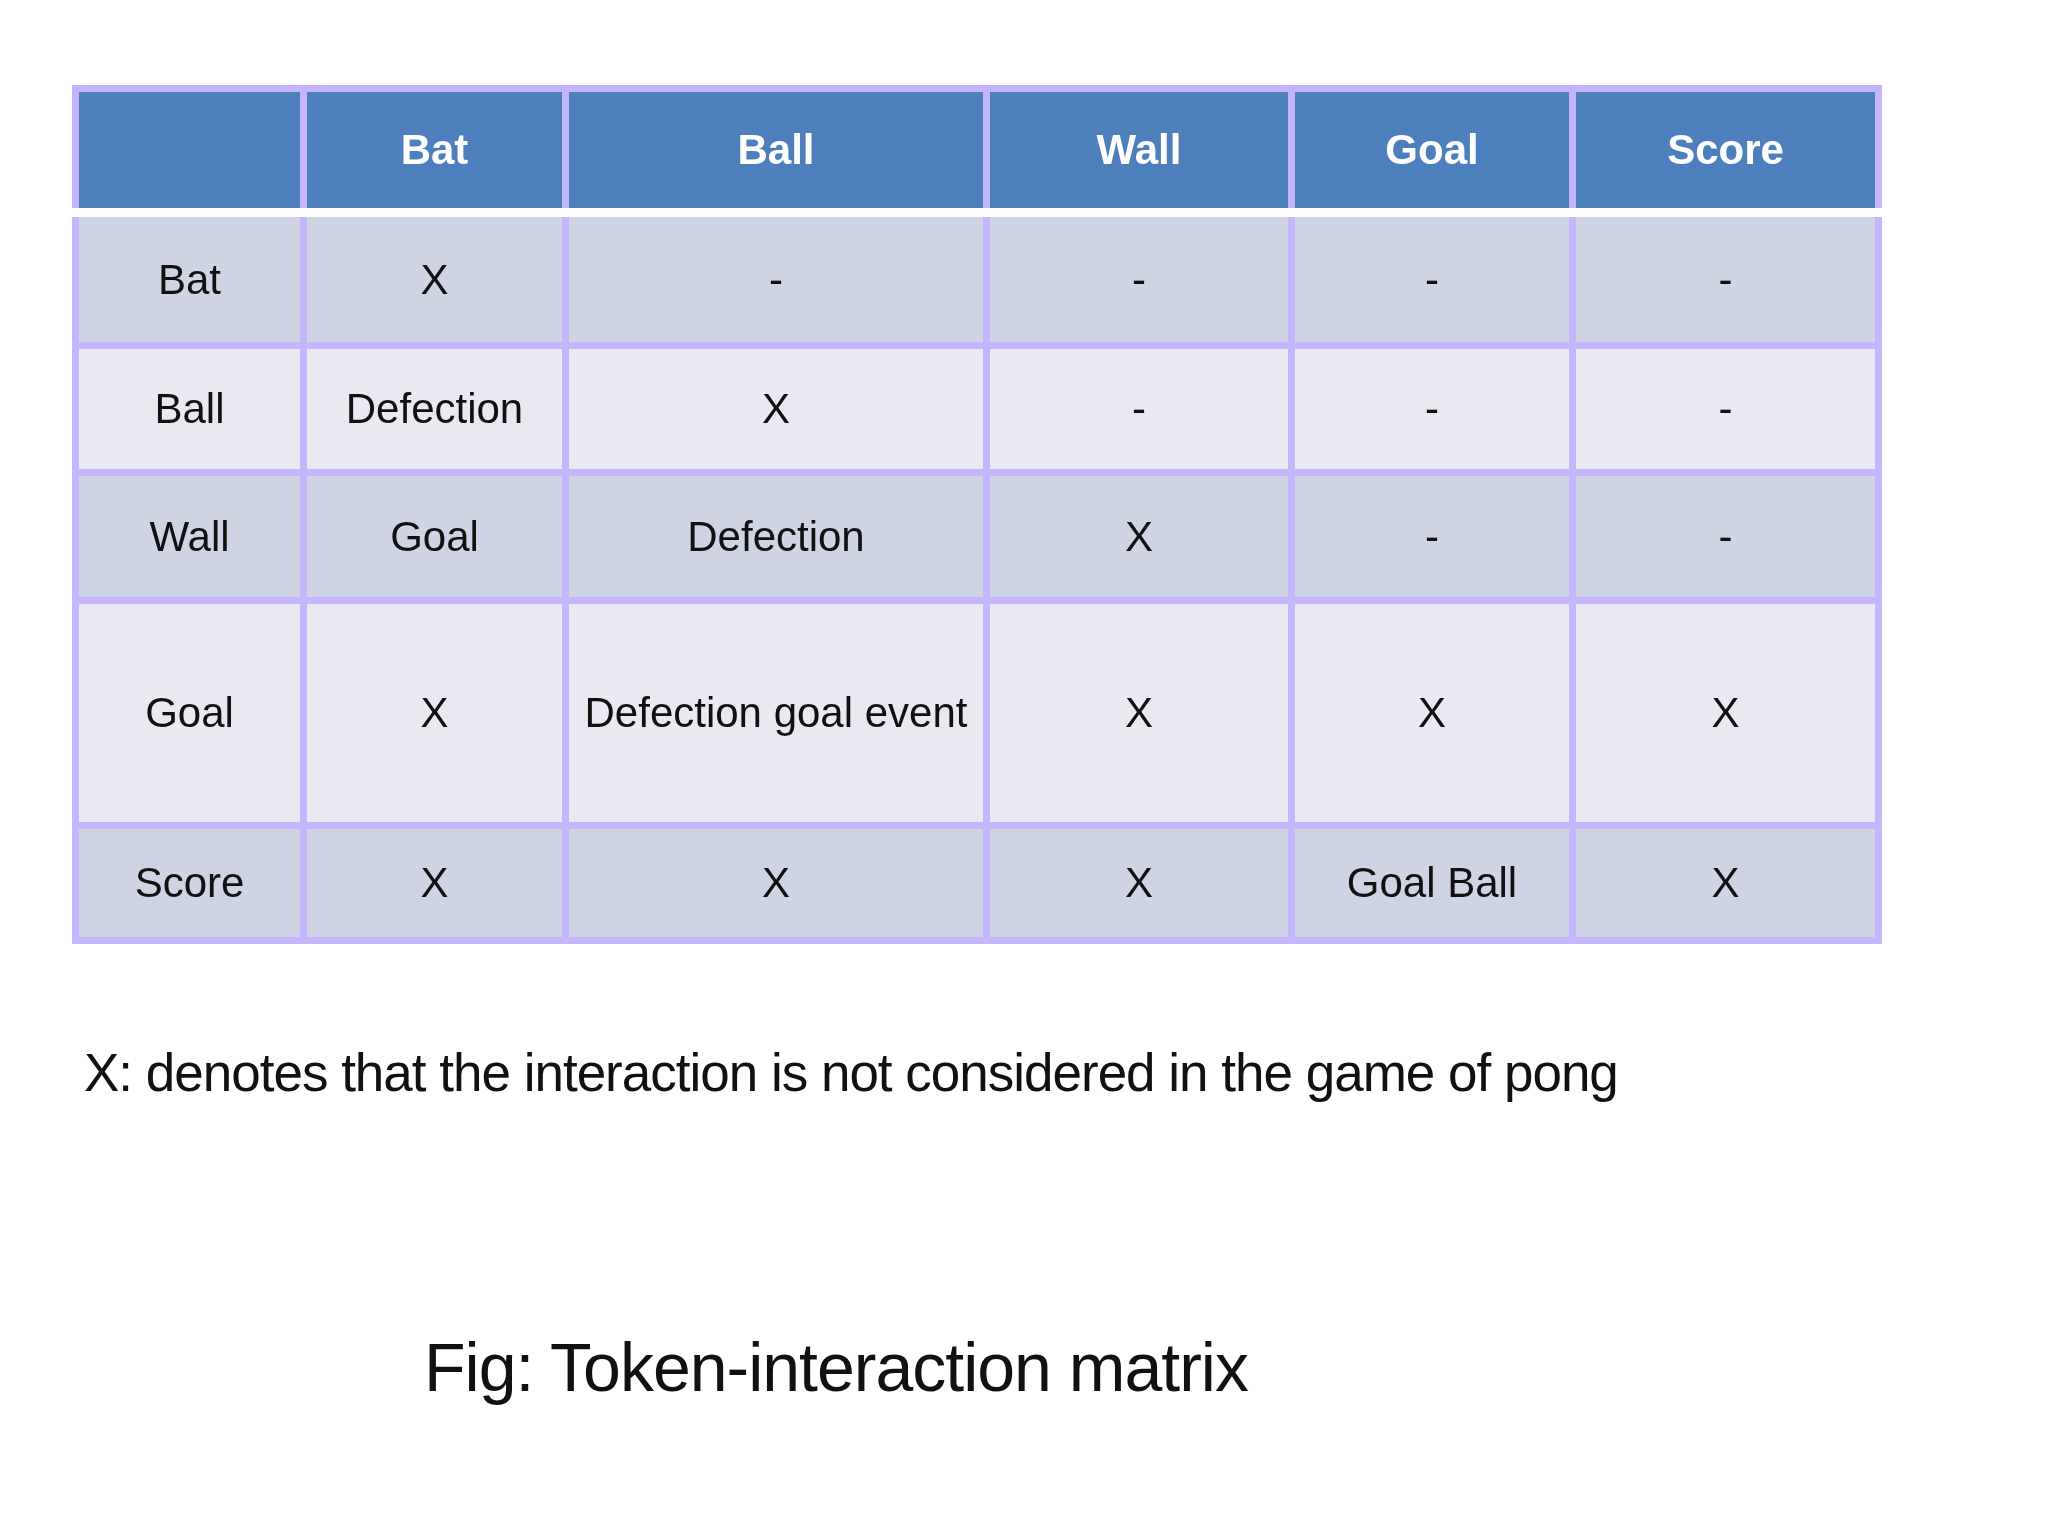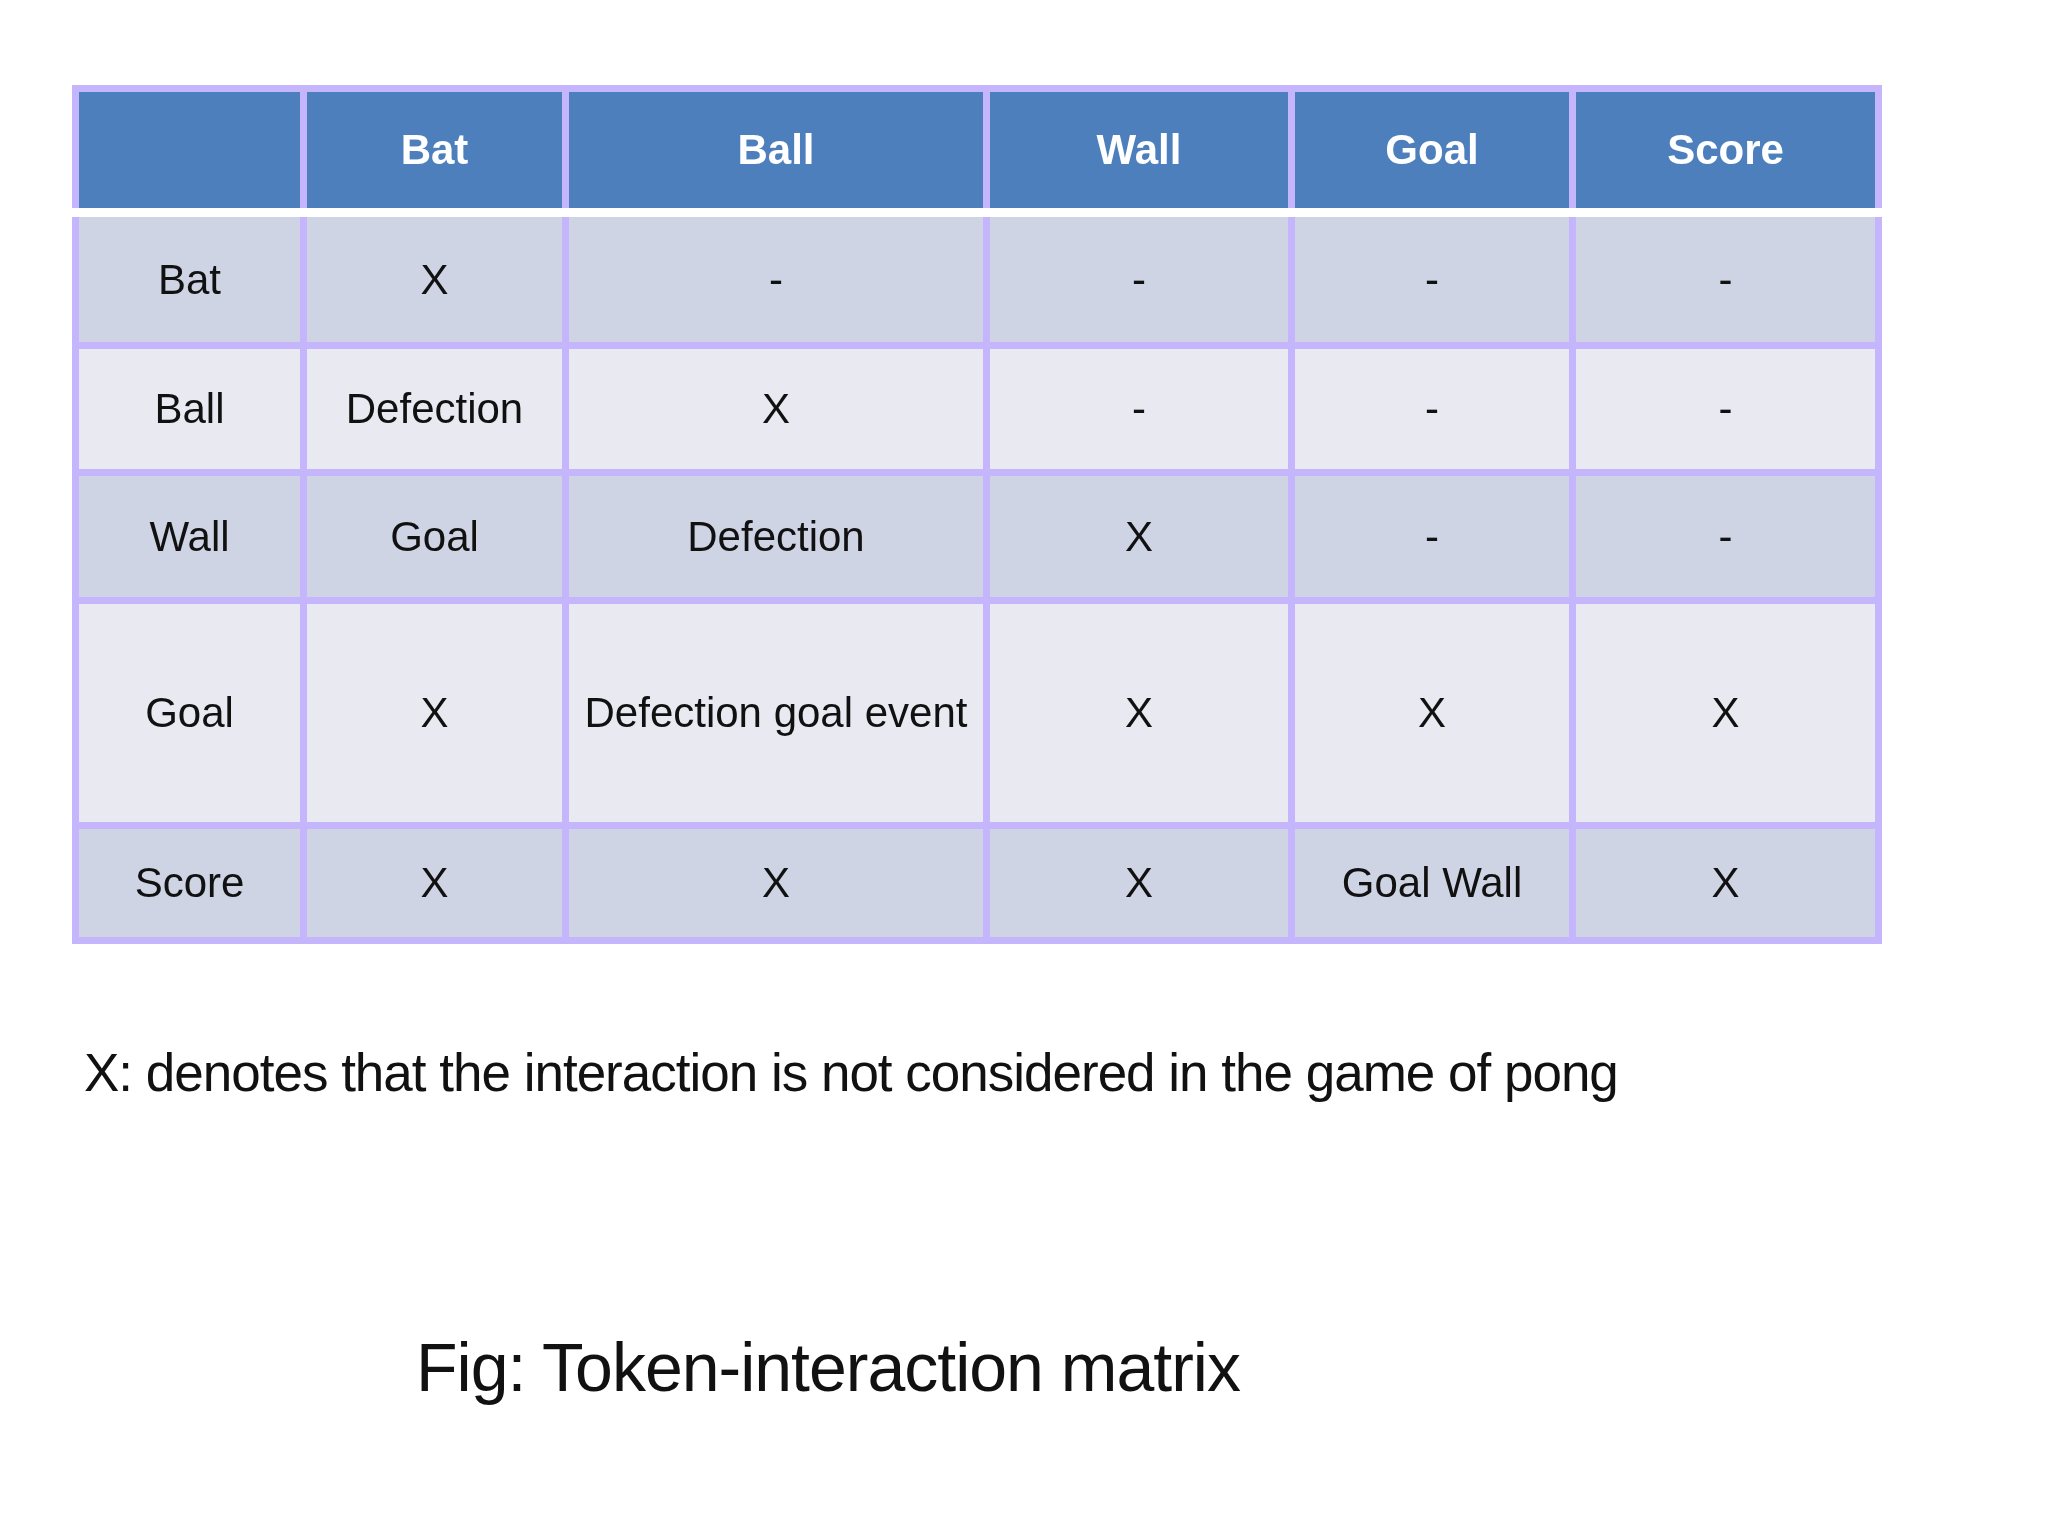--- a/index.html
+++ b/index.html
@@ -52,21 +52,21 @@
     font-size: 53px;
     line-height: 90px;
     color: var(--text, #111111);
     letter-spacing: -1px;
     white-space: nowrap;
   }
 
   
   .caption {
     position: absolute;
-    left: 4px; top: 1328px;
+    left: 12px; top: 1328px;
     width: 1648px;
     text-align: center;
     font-size: 68px;
     letter-spacing: -1px;
     color: var(--text, #111111);
     white-space: nowrap;
   }
 </style>
 </head>
 <body>
@@ -124,21 +124,21 @@
           <td>Defection goal event</td>
           <td>X</td>
           <td>X</td>
           <td>X</td>
         </tr>
         <tr class="r-score band-dark">
           <th>Score</th>
           <td>X</td>
           <td>X</td>
           <td>X</td>
-          <td>Goal Wall</td>
+          <td>Goal Ball</td>
           <td>X</td>
         </tr>
       </tbody>
     </table>
   </div>
 
   <div class="notes">
     <div>X: denotes that the interaction is not considered in the game of pong</div>
   </div>
 

